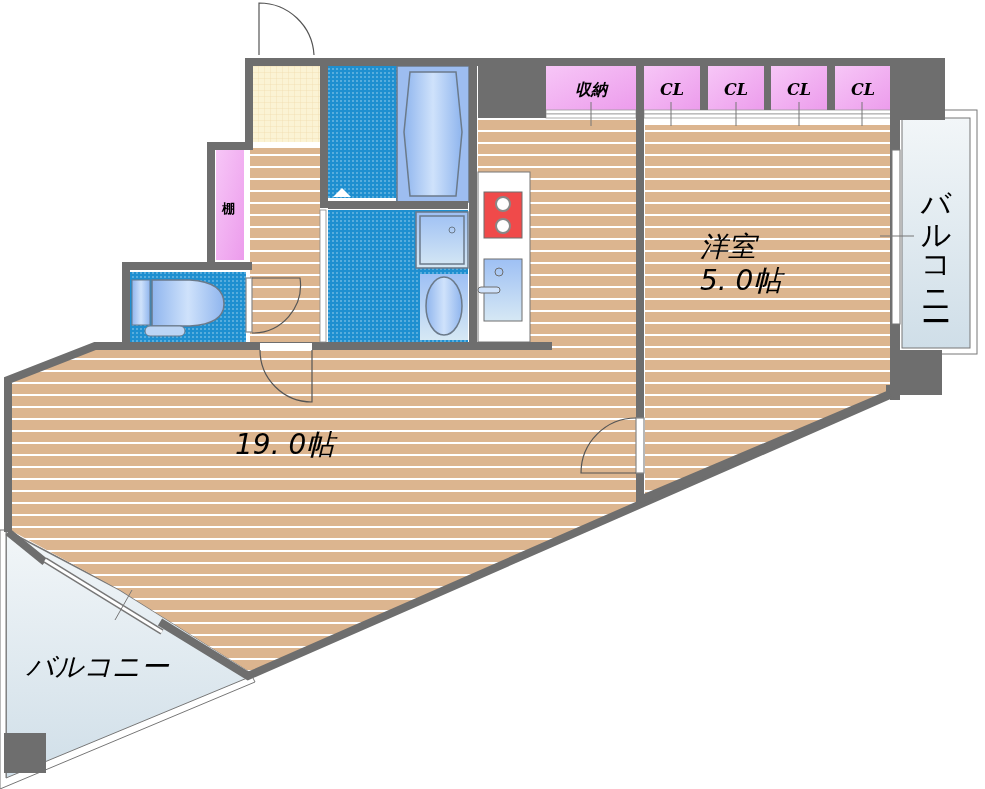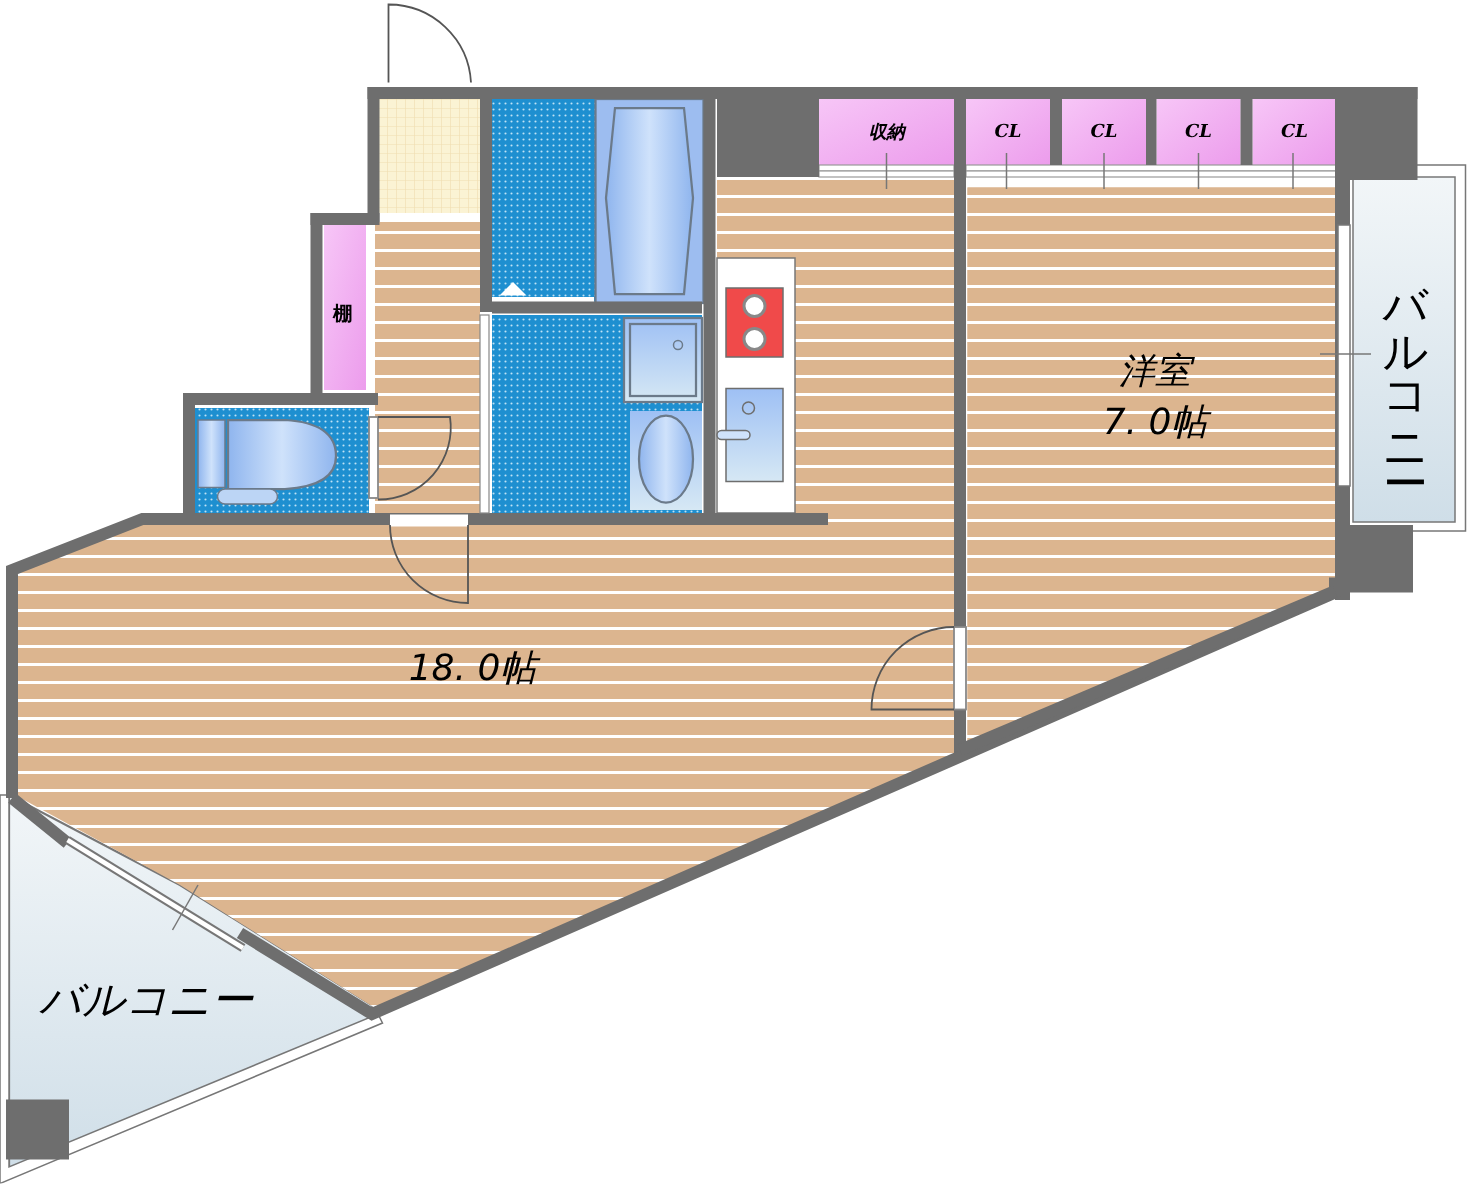--- a/index.html
+++ b/index.html
@@ -1,20 +1,20 @@
 <!DOCTYPE html>
 <html><head>
 <meta charset="utf-8">
 <style>
   html, body { margin:0; padding:0; background:#ffffff; }
   body { width:985px; height:789px; position:relative; overflow:hidden; font-family:"DejaVu Sans", sans-serif; }
   #plan { position:absolute; left:0; top:0; width:985px; height:789px; }
   .lbl { position:absolute; color:#000; white-space:nowrap; }
-  .room-name { font-family:"DejaVu Sans", sans-serif; font-style:italic; font-size:24px; text-align:center; line-height:34px; }
-  .closet-lbl { font-family:"DejaVu Serif", serif; font-style:italic; font-weight:bold; font-size:12px; text-align:center; width:60px; }
+  .room-name { font-family:"DejaVu Sans", sans-serif; font-style:italic; font-size:28px; line-height:34px; }
+  .closet-lbl { font-family:"DejaVu Serif", serif; font-style:italic; font-weight:bold; font-size:16px; text-align:center; width:60px; }
   .shelf-lbl { font-family:"DejaVu Serif", serif; font-weight:bold; font-size:13px; }
   .bal-v { font-size:30px; width:34px; text-align:center; line-height:34px; writing-mode:vertical-rl; text-orientation:upright; letter-spacing:0px; }
   .bal-h { font-style:italic; font-size:28px; }
 </style>
 </head>
 <body>
 
 <svg id="plan" viewBox="0 0 985 789" xmlns="http://www.w3.org/2000/svg">
   <defs>
     <pattern id="wood" width="10" height="12" patternUnits="userSpaceOnUse">
@@ -187,24 +187,24 @@
     </g>
     <g>
       <rect x="636" y="418" width="8" height="55" fill="#fff" stroke="#888"></rect>
       <path d="M636,418 A55,55 0 0 0 581,473 L636,473"></path>
     </g>
   </g>
 </svg>
 
 <div class="lbl room-name" style="left:700px;top:230px;width:140px;">
   <div>洋室</div>
-  <div>7. 0帖</div>
+  <div>5. 0帖</div>
 </div>
 <div class="lbl room-name" style="left:235px;top:428px;width:160px;">
-  <div>18. 0帖</div>
+  <div>19. 0帖</div>
 </div>
 
 <div class="lbl closet-lbl" style="left:561px;top:80px;">収納</div>
 <div class="lbl closet-lbl" style="left:642px;top:80px;">CL</div>
 <div class="lbl closet-lbl" style="left:706px;top:80px;">CL</div>
 <div class="lbl closet-lbl" style="left:769px;top:80px;">CL</div>
 <div class="lbl closet-lbl" style="left:833px;top:80px;">CL</div>
 
 <div class="lbl shelf-lbl" style="left:222px;top:200px;">棚</div>
 

